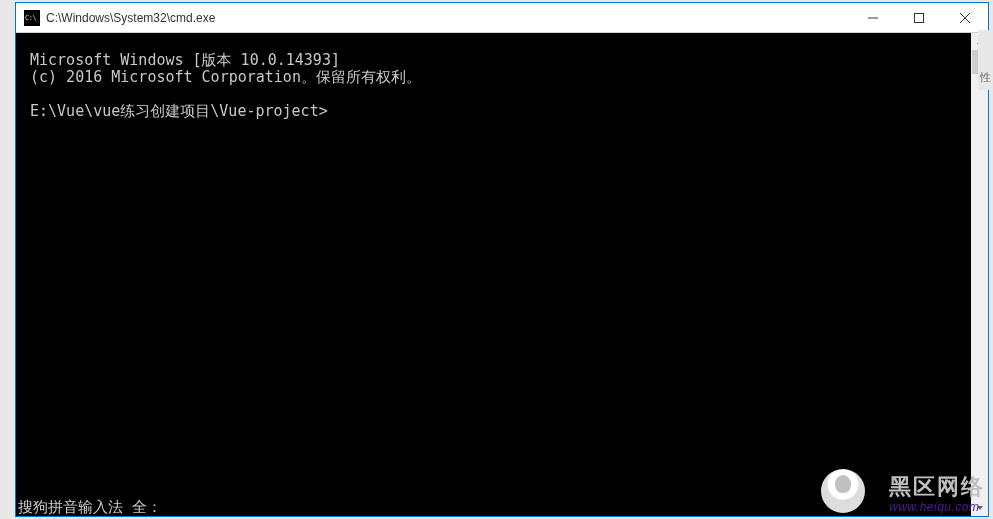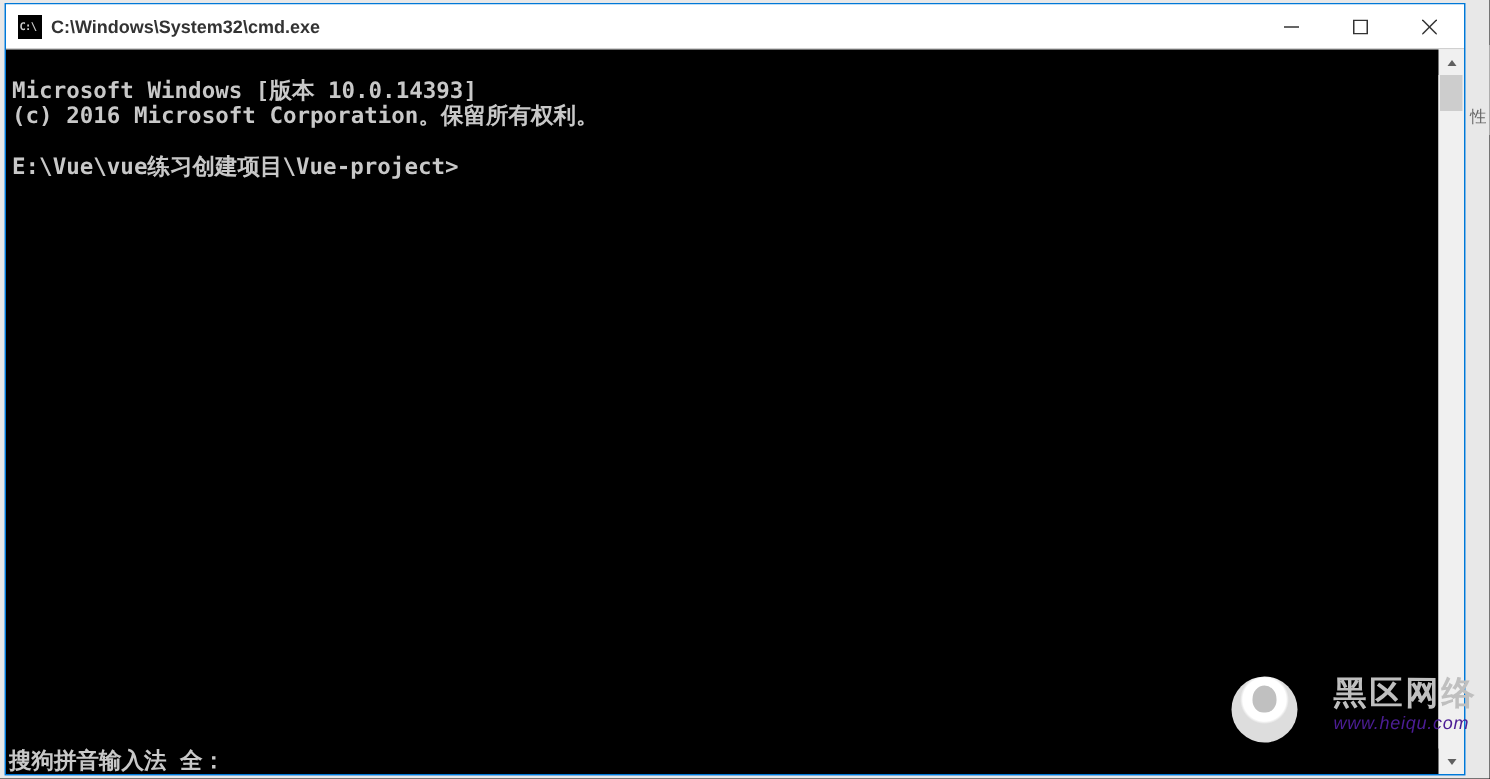--- a/index.html
+++ b/index.html
@@ -6,29 +6,28 @@
     body {
       width: 993px;
       height: 519px;
       font-family: "Segoe UI", Tahoma, sans-serif;
       background: #e8e8e8;
       position: relative;
       overflow: hidden;
     }
     .window {
       position: absolute;
-      left: 3px;
+      left: 15px;
       top: 2px;
       width: 974px;
       height: 515px;
       border: 1px solid #0078d7;
       background: #ffffff;
       display: flex;
       flex-direction: column;
-      font-weight: bold;
     }
     .titlebar {
       height: 30px;
       background: #ffffff;
       display: flex;
       align-items: center;
       border-bottom: 1px solid #d0d0d0;
     }
     .titlebar-icon {
       width: 16px;
@@ -71,21 +70,21 @@
       display: flex;
       min-height: 0;
     }
     .terminal {
       flex: 1;
       background: #000;
       color: #c8c8c8;
       font-family: "NSimSun","SimSun","MS Gothic",Consolas,monospace;
       font-size: 15px;
       line-height: 17px;
-      padding: 2px 0 0 4px;
+      padding: 2px 0 0 14px;
       white-space: pre;
       position: relative;
       overflow: hidden;
     }
     .scrollbar {
       width: 17px;
       background: #f0f0f0;
       display: flex;
       flex-direction: column;
     }
@@ -129,23 +128,23 @@
       align-items: center;
       justify-content: flex-start;
       font-size: 11px;
       color: #666;
       background: #e8e8e8;
       padding-top: 40px;
     }
     .watermark {
       position: absolute;
       right: 8px;
-      bottom: 24px;
-      display: flex;
-      align-items: flex-start;
+      bottom: 6px;
+      display: flex;
+      align-items: flex-end;
       gap: 24px;
       pointer-events: none;
     }
     .wm-icon {
       width: 44px; height: 44px;
       border-radius: 50%;
       background: radial-gradient(circle at 50% 35%, #fff 0 40%, #ddd 45% 100%);
       position: relative;
     }
     .wm-icon::after{

